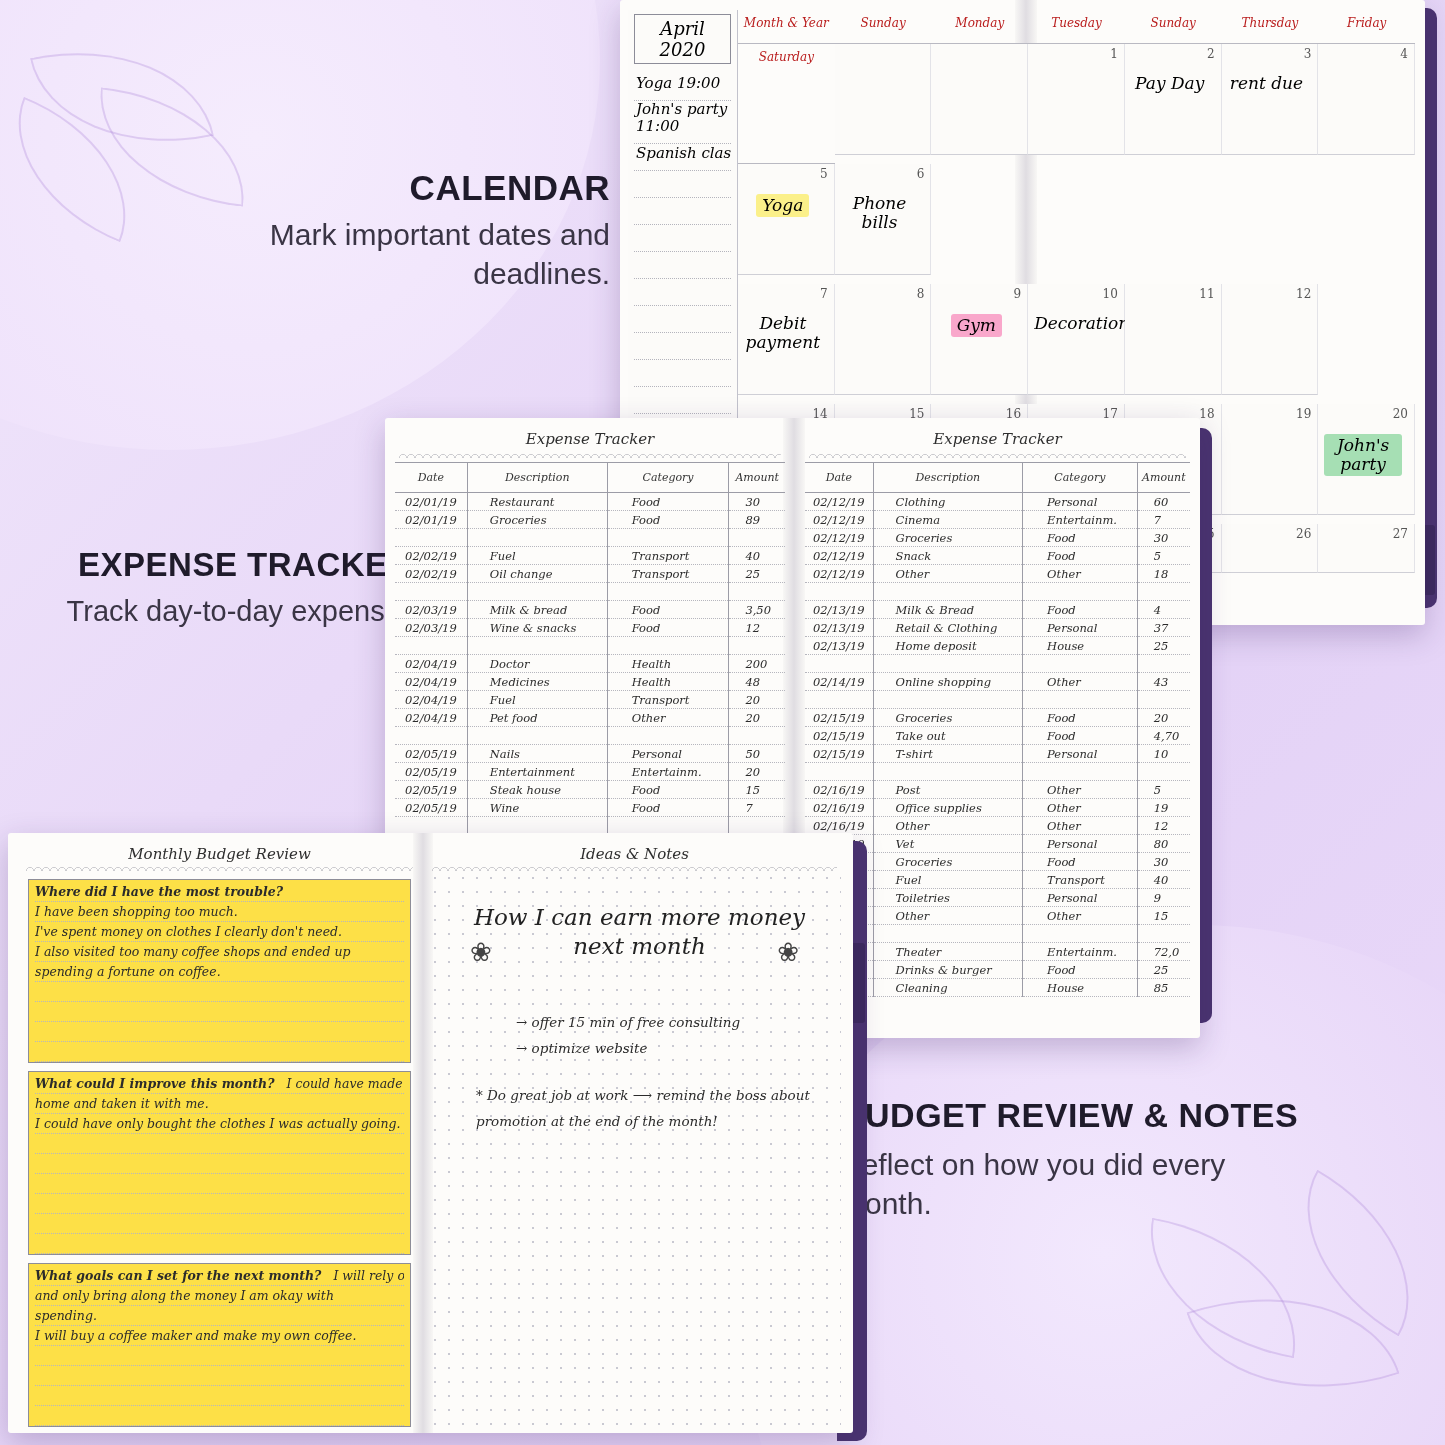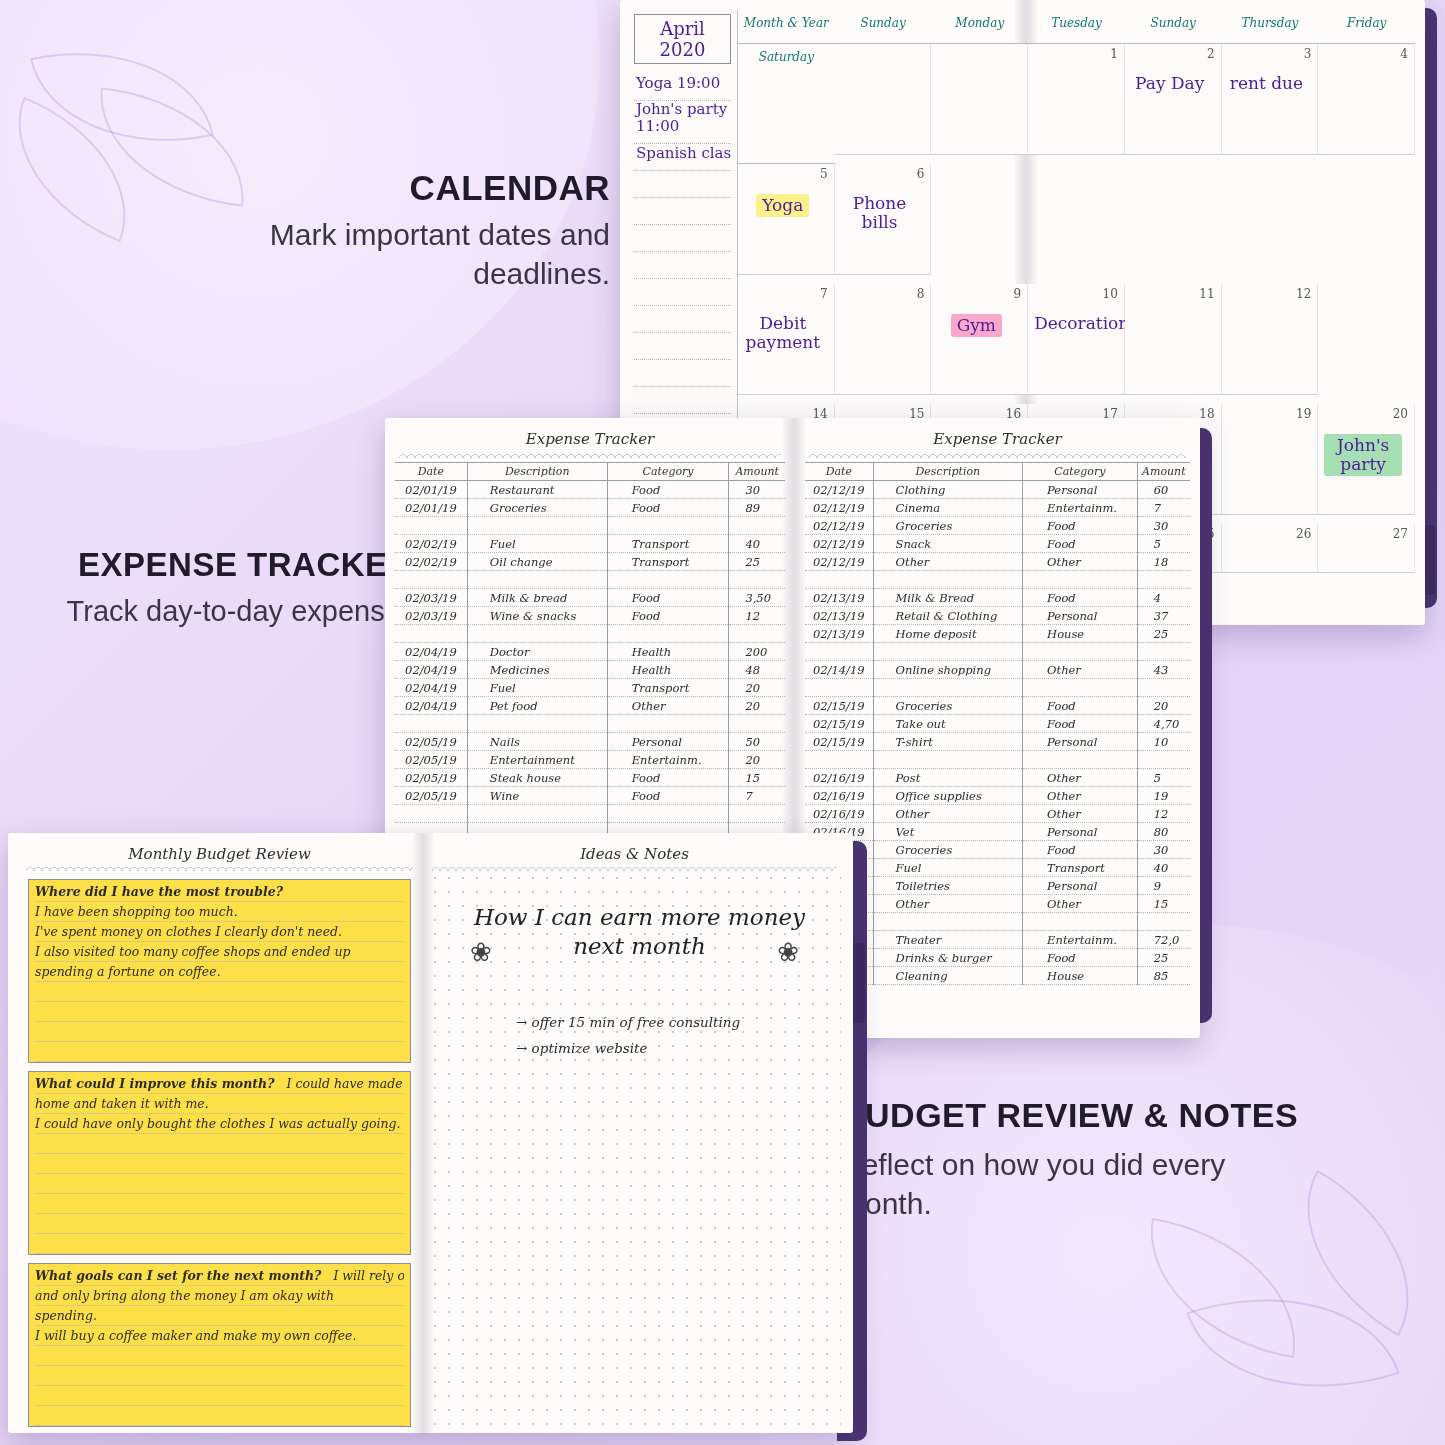--- a/index.html
+++ b/index.html
@@ -64,21 +64,22 @@
     position: absolute;
     background: #fdfdfb;
     box-shadow: 0 8px 26px rgba(70,40,110,0.22);
   }
   .spine {
     position: absolute;
     background: linear-gradient(to right, rgba(0,0,0,0.02), rgba(120,110,140,0.22), rgba(0,0,0,0.02));
   }
   .hand {
     font-family: "DejaVu Serif", serif;
-    color: #4c1d95;
+    font-style: italic;
+    color: #000000;
   }
 
   
   #calendar-book {
     left: 620px; top: 0px; width: 805px; height: 625px;
   }
   #calendar-book .cover {
     position: absolute; left: 0; top: 0; right: 0; bottom: 0;
     background: #fdfcfa;
     border-radius: 3px;
@@ -95,21 +96,21 @@
   .cal-grid {
     position: absolute; left: 8px; top: 10px; right: 10px; bottom: 6px;
     display: grid;
     grid-template-columns: 110px repeat(7, 1fr);
     grid-auto-rows: auto;
   }
   .cal-hdr {
     font-family: "DejaVu Serif", serif;
     font-style: italic;
     font-size: 12px;
-    color: #0f766e;
+    color: #b91c1c;
     text-align: center;
     padding: 6px 0 4px;
     border-bottom: 1px solid #b9b9c2;
   }
   .cal-cell {
     position: relative;
     border-bottom: 1px solid #cfcfd6;
     border-right: 1px solid #e3e3e8;
     height: 110px;
     background: #fcfbf9;
@@ -192,21 +193,21 @@
   }
   .exp-table { width: 100%; border-collapse: collapse; }
   .exp-table th {
     font-family: "DejaVu Serif", serif;
     font-style: italic;
     font-weight: normal;
     font-size: 11px;
     color: #333;
     border: 1px solid #9c9ca6;
     border-left: none; border-right: none;
-    padding: 2px 0;
+    padding: 8px 0;
   }
   .exp-table th.c, .exp-table td.c { border-left: 1px solid #9c9ca6; }
   .exp-table td {
     font-family: "DejaVu Serif", serif;
     font-style: italic;
     font-size: 11.5px;
     color: #2b2b2b;
     border-bottom: 1px dotted #b6b6be;
     height: 17px;
     padding: 0 3px;
@@ -841,16 +842,21 @@
     <div class="bud-page bud-right">
       <div class="bud-title">Ideas &amp; Notes</div>
       <div class="wave"></div>
       <div class="dots-page"></div>
       <div class="notes-head">How I can earn more money next month</div>
       <div class="sprig" style="left:42px; top:92px;">❀</div>
       <div class="sprig" style="right:42px; top:92px;">❀</div>
       <div class="notes-body">
         <div class="indent">→ <span>offer 15 min of free consulting</span></div>
         <div class="indent">→ <span>optimize website</span></div>
+        <div style="margin-top:22px;">
+          <span>* Do great job at work</span>
+          <span> ⟶ </span>
+          <span>remind the boss about promotion at the end of the month!</span>
+        </div>
       </div>
     </div>
   </div>
 </div>
 
 </body></html>

